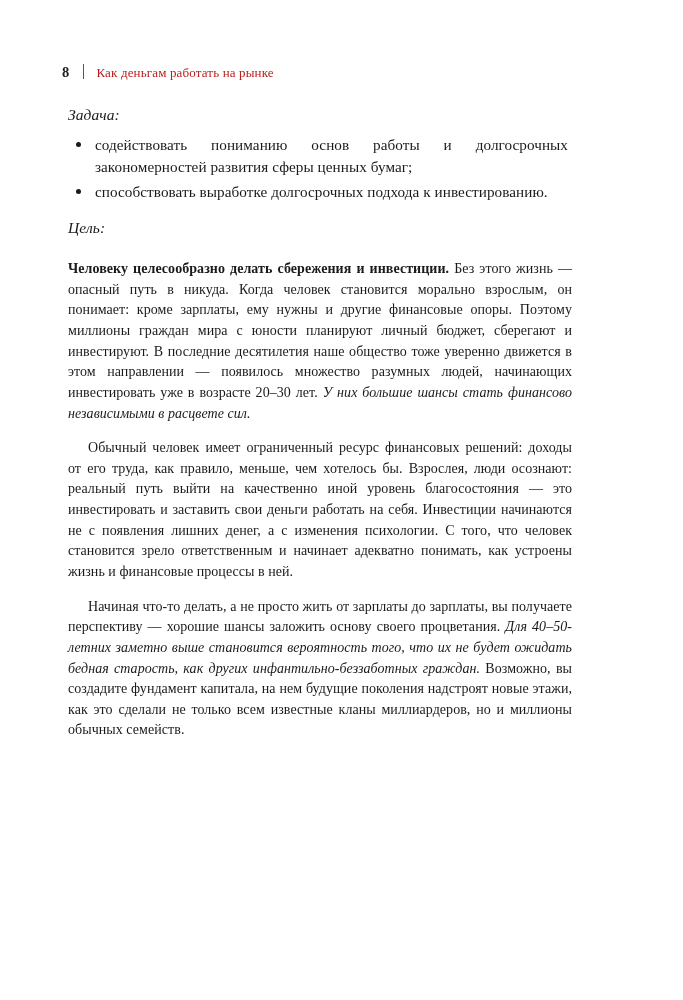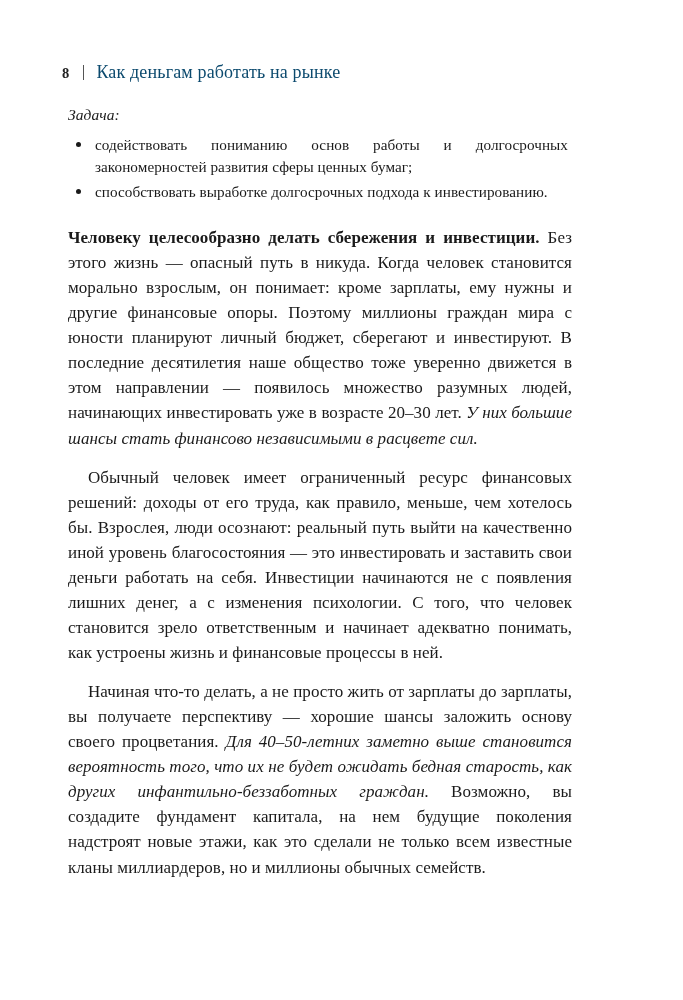--- a/index.html
+++ b/index.html
@@ -39,23 +39,23 @@
   .folio-rule {
     display: inline-block;
     width: 1px;
     height: 15px;
     background: #555;
     margin: 0 12px 0 14px;
     position: relative;
     top: 2px;
   }
   .running-title {
-    font-size: 18px;
+    font-size: 13px;
     letter-spacing: 0.15px;
-    color: #0c4a6e;
+    color: #b91c1c;
   }
   .content {
     position: absolute;
     top: 106px;
     left: 68px;
     width: 516px;
   }
   .lead-term {
     font-style: italic;
     font-size: 15.5px;
@@ -80,21 +80,21 @@
     content: "";
     position: absolute;
     left: 8px;
     top: 8px;
     width: 5px;
     height: 5px;
     background: #1a1a1a;
     border-radius: 50%;
   }
   p.body {
-    font-size: 17px;
+    font-size: 14px;
     line-height: 1.475;
     text-align: justify;
     margin: 0 12px 14px 0;
     letter-spacing: 0.05px;
     text-indent: 0;
   }
   p.body.indent {
     text-indent: 20px;
   }
   .spacer-sm { height: 6px; }
@@ -118,20 +118,21 @@
 
   <div class="content">
 
     <p class="lead-term">Задача:</p>
 
     <ul class="bullets">
       <li>содействовать пониманию основ работы и долгосрочных закономерностей развития сферы ценных бумаг;</li>
       <li>способствовать выработке долгосрочных подхода к инвестированию.</li>
     </ul>
 
+    <p class="lead-term">Цель:</p>
 
     <ul class="bullets">
     </ul>
 
     <div class="spacer-sm"></div>
 
     <p class="body"><b class="strong">Человеку целесообразно делать сбережения и инвестиции.</b><span> Без этого жизнь — опасный путь в никуда. Когда человек становится морально взрослым, он понимает: кроме зарплаты, ему нужны и другие финансовые опоры. Поэтому миллионы граждан мира с юности планируют личный бюджет, сберегают и инвестируют. В последние десятилетия наше общество тоже уверенно движется в этом направлении — появилось множество разумных людей, начинающих инвестировать уже в возрасте 20–30 лет. </span><i class="ital">У них большие шансы стать финансово независимыми в расцвете сил.</i></p>
 
     <p class="body indent">Обычный человек имеет ограниченный ресурс финансовых решений: доходы от его труда, как правило, меньше, чем хотелось бы. Взрослея, люди осознают: реальный путь выйти на качественно иной уровень благосостояния — это инвестировать и заставить свои деньги работать на себя. Инвестиции начинаются не с появления лишних денег, а с изменения психологии. С того, что человек становится зрело ответственным и начинает адекватно понимать, как устроены жизнь и финансовые процессы в ней.</p>
 

